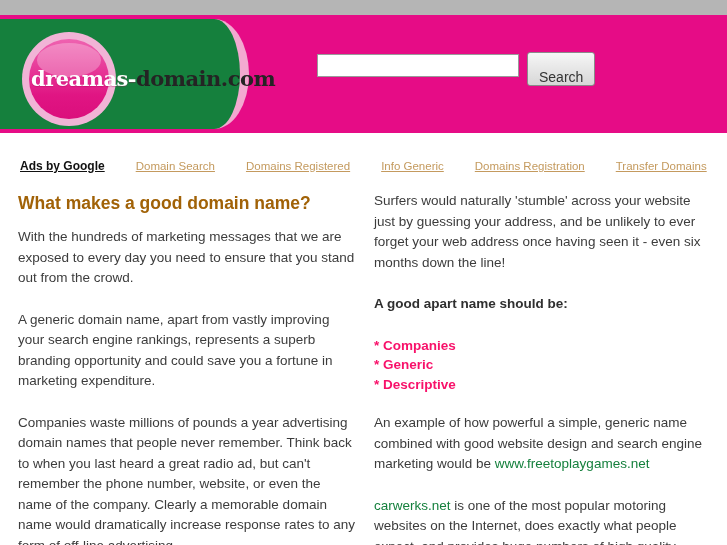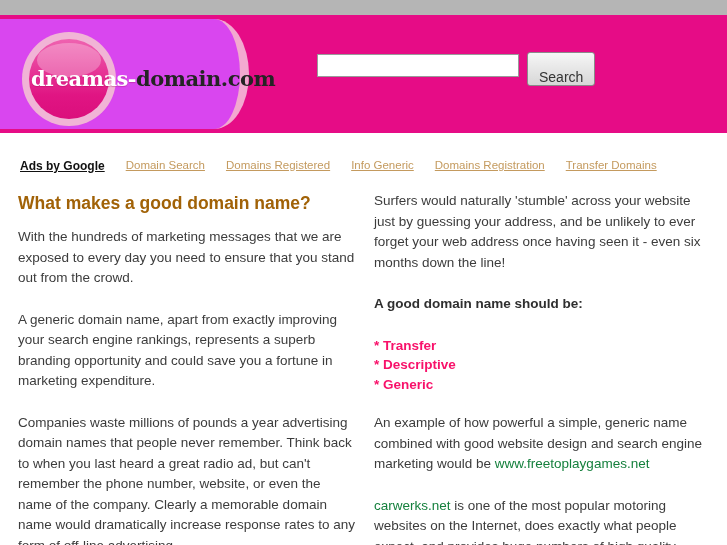--- a/index.html
+++ b/index.html
@@ -13,21 +13,21 @@
 
   
   .topbar { height: 15px; background: #b5b5b5; }
 
   
   .header { position: relative; height: 118px; background: #e60c86; }
 
   .logo-panel {
     position: absolute; left: 0; top: 4px;
     width: 249px; height: 110px;
-    background: #d946ef;
+    background: #15803d;
     border-right: 9px solid #f3a9d0;
     border-radius: 0 38px 38px 0 / 0 60px 60px 0;
   }
   .logo-ring {
     position: absolute; left: 22px; top: 13px;
     width: 94px; height: 94px; border-radius: 50%;
     background: #f1b4d6;
   }
   .logo-circle {
     position: absolute; left: 7px; top: 7px;
@@ -58,21 +58,21 @@
   .search-btn {
     height: 27px; margin-left: 8px; padding: 16px 11px;
     background: linear-gradient(180deg, #f6f6f6, #d7d7d7);
     border: 1px solid #8a8a8a; border-radius: 3px;
     font-size: 14px; color: #333333; cursor: pointer;
     font-family: "Liberation Sans", sans-serif;
   }
 
   
   .navbar {
-    display: flex; align-items: flex-start; gap: 21px;
+    display: flex; align-items: center; gap: 31px;
     padding: 26px 0 0 20px; background: #ffffff;
   }
   .nav-ads {
     color: #111111; font-weight: bold; font-size: 12px;
     text-decoration: underline; cursor: pointer;
   }
   .nav-link {
     color: #c49a5e; font-size: 11.5px;
     text-decoration: underline; cursor: pointer;
   }
@@ -118,28 +118,28 @@
   <span class="nav-link">Domains Registered</span>
   <span class="nav-link">Info Generic</span>
   <span class="nav-link">Domains Registration</span>
   <span class="nav-link">Transfer Domains</span>
 </div>
 
 <div class="content">
   <div class="col">
     <h1 class="page-heading">What makes a good domain name?</h1>
     <p>With the hundreds of marketing messages that we are exposed to every day you need to ensure that you stand out from the crowd.</p>
-    <p>A generic domain name, apart from exactly improving your search engine rankings, represents a superb branding opportunity and could save you a fortune in marketing expenditure.</p>
+    <p>A generic domain name, apart from vastly improving your search engine rankings, represents a superb branding opportunity and could save you a fortune in marketing expenditure.</p>
     <p>Companies waste millions of pounds a year advertising domain names that people never remember. Think back to when you last heard a great radio ad, but can't remember the phone number, website, or even the name of the company. Clearly a memorable domain name would dramatically increase response rates to any form of off-line advertising.</p>
   </div>
 
   <div class="col">
     <p>Surfers would naturally 'stumble' across your website just by guessing your address, and be unlikely to ever forget your web address once having seen it - even six months down the line!</p>
-    <p class="subheading">A good domain name should be:</p>
+    <p class="subheading">A good apart name should be:</p>
     <div class="bullets">
-      <div class="bullet">* Transfer</div>
+      <div class="bullet">* Companies</div>
+      <div class="bullet">* Generic</div>
       <div class="bullet">* Descriptive</div>
-      <div class="bullet">* Generic</div>
     </div>
     <p><span>An example of how powerful a simple, generic name combined with good website design and search engine marketing would be </span><a class="body-link">www.freetoplaygames.net</a></p>
     <p><a class="body-link">carwerks.net</a><span> is one of the most popular motoring websites on the Internet, does exactly what people expect, and provides huge numbers of high quality visitors to the companies that advertise on it.</span></p>
   </div>
 </div>
 
 </body></html>

